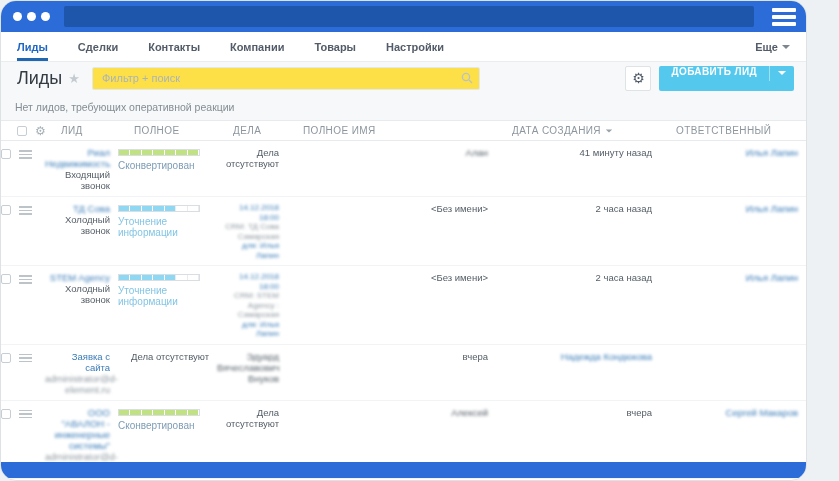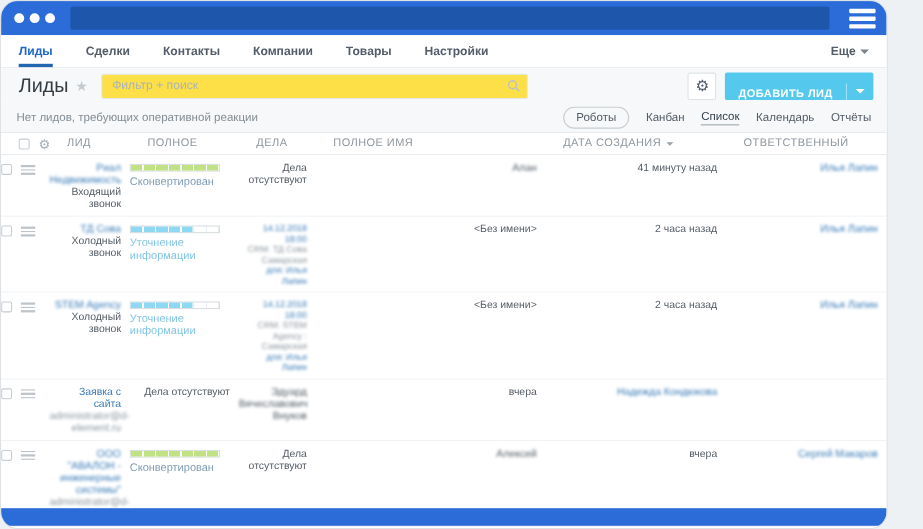--- a/index.html
+++ b/index.html
@@ -36,21 +36,21 @@
   .filter-wrap { position:relative; width:388px; }
   .filter-wrap input { width:100%; height:23px; border:1px solid #e3e8eb; border-radius:2px;
                        font-family:"Liberation Sans",sans-serif; font-size:11px; color:#556;
                        padding:0 26px 0 9px; outline:none; background:#fde047; }
   .filter-wrap input::placeholder { color:#aab4bb; }
   .search-ic { position:absolute; right:7px; top:5px; cursor:pointer; }
   .tb-spacer { flex:1; }
   .gear-btn { width:26px; height:25px; background:#fff; border:1px solid #dfe3e6; border-radius:2px;
               display:flex; align-items:center; justify-content:center; cursor:pointer; margin-right:8px; }
   .gear-btn span { color:#525c69; font-size:14px; line-height:1; }
-  .add-btn { height:25px; background:#55c8ee; border-radius:2px; display:flex; align-items:flex-end;
+  .add-btn { height:25px; background:#55c8ee; border-radius:2px; display:flex; align-items:flex-start;
              cursor:pointer; color:#fff; }
   .add-btn .lbl { font-size:10px; font-weight:bold; letter-spacing:.4px; padding:0 12px; }
   .add-btn .dd { border-left:1px solid rgba(255,255,255,.45); padding:0 8px; height:15px;
                  display:flex; align-items:center; }
   .add-btn .dd .caret { border-top-color:#fff; }
 
   
   .statusbar { height:27px; background:#f6f8f9; border-bottom:1px solid #e7ebee;
                display:flex; align-items:center; justify-content:space-between; padding:0 14px; }
   .status-msg { font-size:10.5px; color:#848d94; }
@@ -141,27 +141,20 @@
     <div class="add-btn">
       <span class="lbl">ДОБАВИТЬ ЛИД</span>
       <span class="dd">
         <span class="caret"></span>
       </span>
     </div>
   </div>
 
   <div class="statusbar">
     <div class="status-msg">Нет лидов, требующих оперативной реакции</div>
-    <div class="views" id="view-tabs">
-        <div class="view-tab pill">Роботы</div>
-        <div class="view-tab">Канбан</div>
-        <div class="view-tab active">Список</div>
-        <div class="view-tab">Календарь</div>
-        <div class="view-tab">Отчёты</div>
-      </div>
   </div>
 
   <div class="grid thead" id="thead">
     <div class="cb"></div>
     <div class="hgear">⚙</div>
   <div class="th">
         <span>ЛИД</span>
       </div>
       <div class="th">
         <span>ПОЛНОЕ</span>

